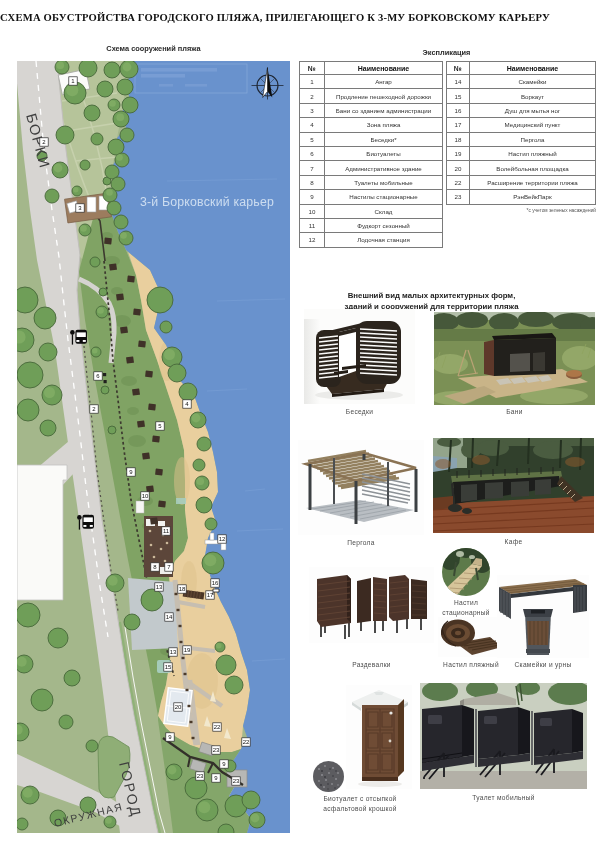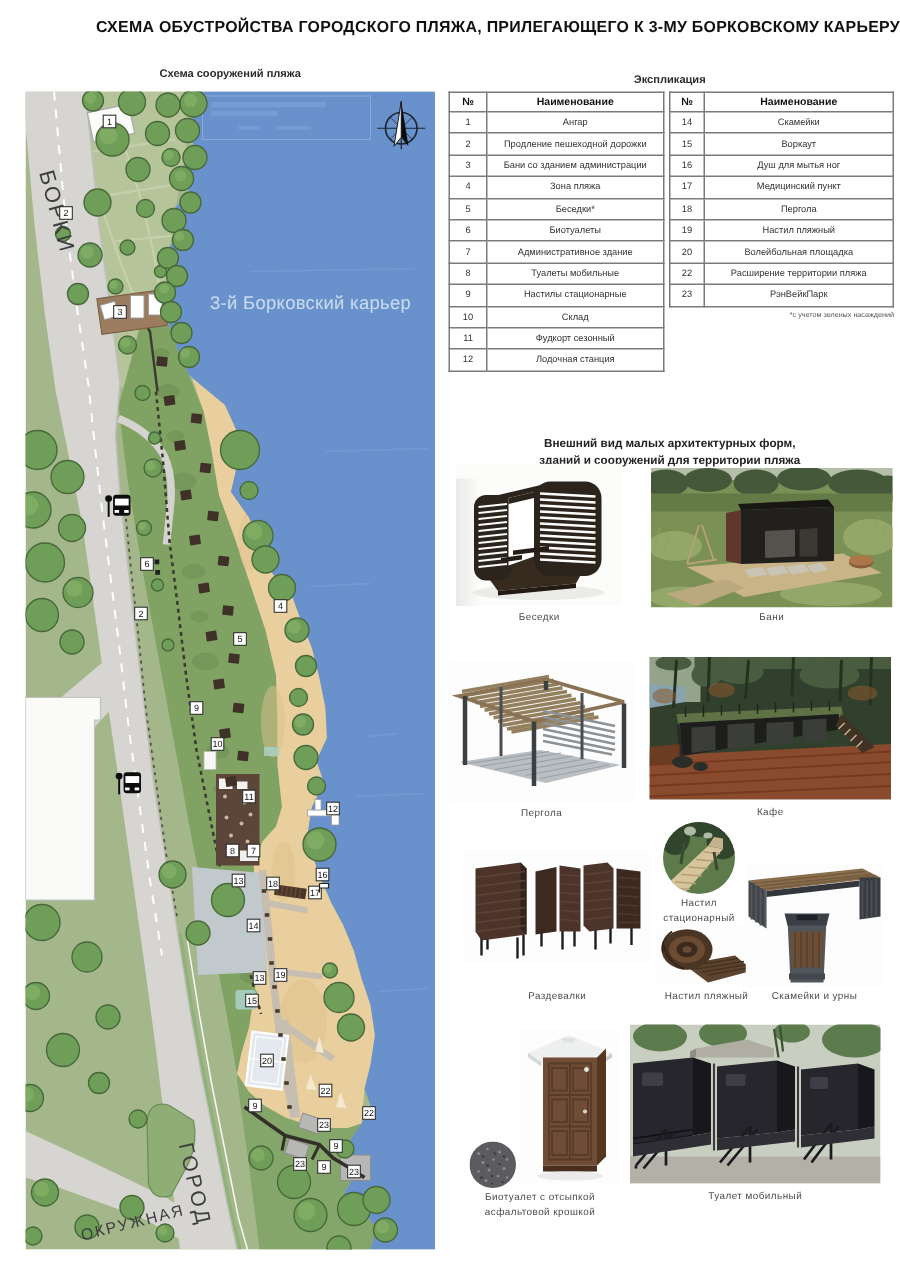--- a/index.html
+++ b/index.html
@@ -10,21 +10,21 @@
   table.leg{border-collapse:collapse;table-layout:fixed;}
   table.leg td,table.leg th{border:0.8px solid #7a7a7a;padding:0;font-size:6.2px;color:#333;
       text-align:center;vertical-align:middle;overflow:hidden;white-space:nowrap;font-weight:normal;}
   table.leg th{font-size:7px;font-weight:bold;color:#111;height:13px;}
   table.leg td{height:13.4px;}
   table.leg th{height:12px;}
 </style>
 </head>
 <body>
 
-<div class="abs" style="left:0;top:12px;width:600px;text-align:right;font-size:10.6px;font-weight:bold;color:#111;letter-spacing:.2px;">СХЕМА ОБУСТРОЙСТВА ГОРОДСКОГО ПЛЯЖА, ПРИЛЕГАЮЩЕГО К 3-МУ БОРКОВСКОМУ КАРЬЕРУ</div>
+<div class="abs" style="left:0;top:12px;width:600px;text-align:left;font-size:10.6px;font-weight:bold;color:#111;letter-spacing:.2px;font-family:Liberation Serif, serif;">СХЕМА ОБУСТРОЙСТВА ГОРОДСКОГО ПЛЯЖА, ПРИЛЕГАЮЩЕГО К 3-МУ БОРКОВСКОМУ КАРЬЕРУ</div>
 
 <div class="abs" style="left:17px;top:44px;width:273px;text-align:center;font-size:7.4px;font-weight:bold;color:#2a2a2a;">Схема сооружений пляжа</div>
 
 <div class="abs" id="mapwrap" style="left:17px;top:61px;width:273px;height:772px;">
 <svg width="273" height="772" viewBox="0 0 273 772" xmlns="http://www.w3.org/2000/svg" style="display:block">
 
 <rect x="0" y="0" width="273" height="772" fill="#a4b78b"></rect>
 
 <polygon points="0,0 113,0 109,24 105,51 100,77 96,104 94,129 95,154 101,171 109,189 119,214 124,239 110,239 63,196 57,149 49,89 40,0" fill="#b6c49a"></polygon>
 
@@ -539,21 +539,21 @@
 <tr>
           <td>23</td>
           <td>РэнВейкПарк</td>
         </tr>
 </tbody>
     </table>
 </div>
 
 <div class="abs" style="left:446px;top:208px;width:150px;text-align:right;font-size:4.8px;color:#555;">*с учетом зеленых насаждений</div>
 
-<div class="abs" style="left:300px;top:291px;width:293px;text-align:center;font-size:7.8px;font-weight:bold;color:#222;line-height:1.35;">Внешний вид малых архитектурных форм,<br>зданий и сооружений для территории пляжа</div>
+<div class="abs" style="left:285px;top:291px;width:293px;text-align:center;font-size:7.8px;font-weight:bold;color:#222;line-height:1.35;">Внешний вид малых архитектурных форм,<br>зданий и сооружений для территории пляжа</div>
 
 <div class="abs" style="left:304px;top:309px;">
 <svg width="111" height="95" viewBox="0 0 111 95" xmlns="http://www.w3.org/2000/svg">
 <rect width="111" height="95" fill="#fcfcfb"></rect>
 <defs>
         <linearGradient id="ghz" x1="0" y1="0" x2="1" y2="0">
           <stop offset="0" stop-color="#e9e9e7"></stop>
           <stop offset="1" stop-color="#e9e9e7" stop-opacity="0"></stop>
         </linearGradient>
       </defs>

